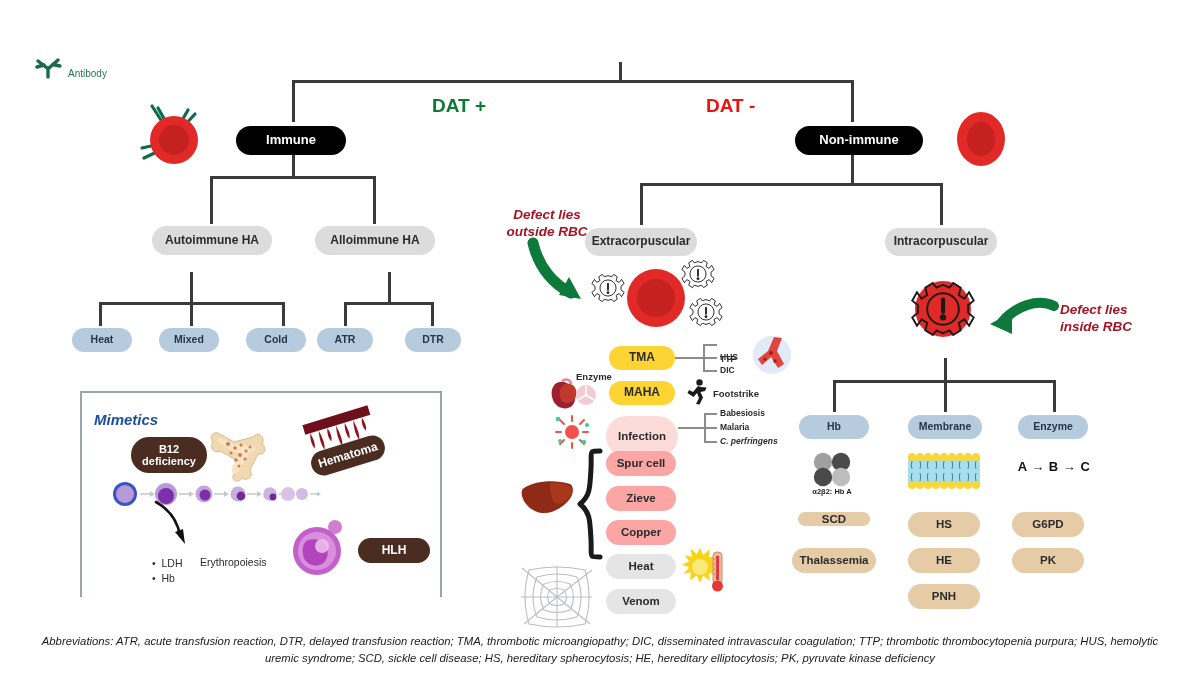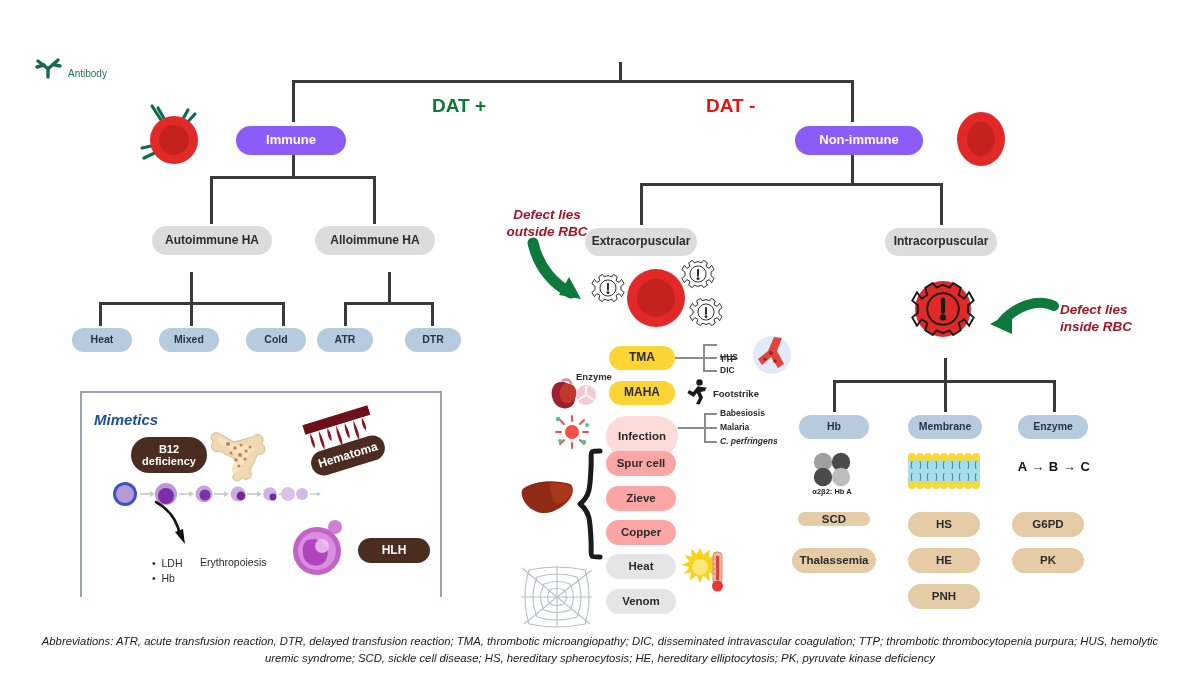--- a/index.html
+++ b/index.html
@@ -22,21 +22,21 @@
   .ln { position:absolute; background:#3a3a3a; }
   .lnh { height:3px; }
   .lnv { width:3px; }
   .ln-thin { background:#8c8c8c; }
 
   
   .pill {
     position:absolute; display:flex; align-items:center; justify-content:center;
     border-radius:999px; text-align:center; line-height:1.1;
   }
-  .pill-blue   { background:#8b5cf6; color:#fff; font-weight:bold; font-size:13px; }
+  .pill-blue   { background:#000000; color:#fff; font-weight:bold; font-size:13px; }
   .pill-grey   { background:#dcdcdc; color:#2b2b2b; font-weight:bold; font-size:12px; }
   .pill-steel  { background:#b7cbdf; color:#23354a; font-weight:bold; font-size:10.5px; }
   .pill-yellow { background:#fcd535; color:#2b2b2b; font-weight:bold; font-size:12px; }
   .pill-pink   { background:#fbdcd8; color:#2b2b2b; font-weight:bold; font-size:11.5px; }
   .pill-salmon { background:#fca5a5; color:#2b2b2b; font-weight:bold; font-size:11.5px; }
   .pill-sand   { background:#e5e5e5; color:#2b2b2b; font-weight:bold; font-size:11.5px; }
   .pill-tan    { background:#e5cba6; color:#2b2b2b; font-weight:bold; font-size:11.5px; }
   .pill-brown  { background:#4a2c20; color:#fff; font-weight:bold; font-size:12px; }
 
   

